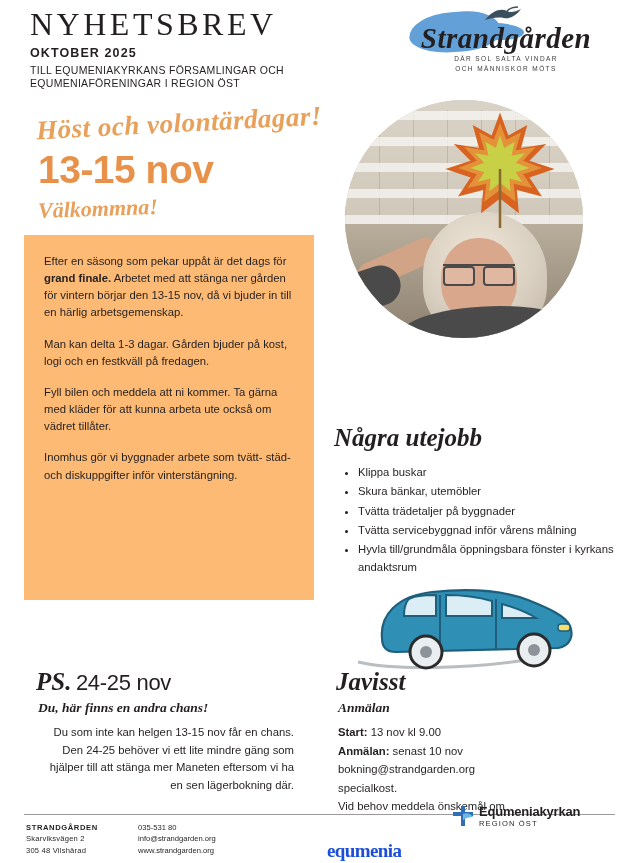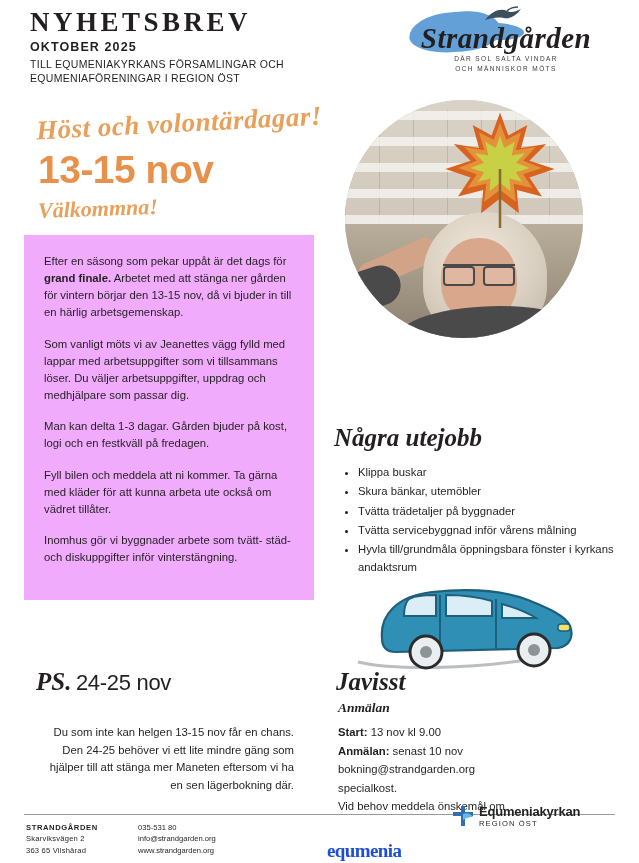--- a/index.html
+++ b/index.html
@@ -21,23 +21,23 @@
 
   
   .masthead {
     position: absolute;
     left: 30px;
     top: 8px;
     width: 330px;
   }
   .nyhetsbrev {
     font-family: "Liberation Serif", serif;
-    font-size: 27px;
+    font-size: 32px;
     letter-spacing: 3.5px;
-    font-weight: 700;
+    font-weight: 400;
     color: #231f20;
     line-height: 1.05;
   }
   .okt {
     font-size: 12.5px;
     letter-spacing: 1.1px;
     font-weight: 700;
     margin-top: 4px;
     color: #231f20;
   }
@@ -239,21 +239,21 @@
     width: 126px; height: 126px;
   }
 
   
   .bluebox {
     position: absolute;
     left: 24px;
     top: 235px;
     width: 290px;
     height: 365px;
-    background: #f0abfc;
+    background: #fdba74;
     padding: 18px 20px 12px 20px;
     box-sizing: border-box;
   }
   .bluebox p {
     margin: 0 0 14px 0;
     font-size: 11.3px;
     line-height: 1.52;
     color: #231f20;
   }
   .bluebox b { font-weight: 700; }
@@ -471,21 +471,20 @@
         <path d="M60 8 L68 30 L86 20 L80 42 L104 38 L88 54 L112 62 L88 70 L100 88 L76 82 L78 104 L60 90 L42 104 L44 82 L20 88 L32 70 L8 62 L32 54 L16 38 L40 42 L34 20 L52 30 Z" fill="#d8621f"></path>
         <path d="M60 18 L66 34 L80 27 L75 44 L94 41 L82 54 L100 61 L82 67 L91 80 L73 76 L75 93 L60 82 L45 93 L47 76 L29 80 L38 67 L20 61 L38 54 L26 41 L45 44 L40 27 L54 34 Z" fill="#e4923a"></path>
         <path d="M60 30 L64 42 L74 36 L71 49 L84 47 L75 56 L88 61 L75 65 L81 74 L69 71 L70 83 L60 75 L50 83 L51 71 L39 74 L45 65 L32 61 L45 56 L36 47 L49 49 L46 36 L56 42 Z" fill="#c8d046"></path>
         <path d="M60 62 L60 118" stroke="#8a6a30" stroke-width="2.4" fill="none"></path>
       </g>
     </svg>
   </div>
 
   <div class="bluebox">
     <p><span>Efter en säsong som pekar uppåt är det dags för </span><b>grand finale.</b><span> Arbetet med att stänga ner gården för vintern börjar den 13-15 nov, då vi bjuder in till en härlig arbetsgemenskap.</span></p>
-    <p>Som vanligt möts vi av Jeanettes vägg fylld med lappar med arbetsuppgifter som vi tillsammans löser. Du väljer arbetsuppgifter, uppdrag och medhjälpare som passar dig.</p>
     <p>Man kan delta 1-3 dagar. Gården bjuder på kost, logi och en festkväll på fredagen.</p>
     <p>Fyll bilen och meddela att ni kommer. Ta gärna med kläder för att kunna arbeta ute också om vädret tillåter.</p>
     <p>Inomhus gör vi byggnader arbete som tvätt- städ- och diskuppgifter inför vinterstängning.</p>
   </div>
 
   <div class="h-script utejobb-h">Några utejobb</div>
   <ul class="utelist">
     <li>Klippa buskar</li>
     <li>Skura bänkar, utemöbler</li>
     <li>Tvätta trädetaljer på byggnader</li>
@@ -505,37 +504,38 @@
     <circle cx="74" cy="86" r="6" fill="#8c949a"></circle>
     <circle cx="182" cy="84" r="16" fill="#e9eef0" stroke="#2b2b2b" stroke-width="3"></circle>
     <circle cx="182" cy="84" r="6" fill="#8c949a"></circle>
     <rect x="206" y="58" width="12" height="7" rx="3" fill="#f4e06a" stroke="#1d5f7d" stroke-width="1.5"></rect>
   </svg>
 
   <div class="ps-h">
     <span class="ps-ps">PS.</span>
     <span class="ps-date">24-25 nov</span>
   </div>
+  <div class="ps-sub">Du, här finns en andra chans!</div>
   <p class="ps-body">Du som inte kan helgen 13-15 nov får en chans. Den 24-25 behöver vi ett lite mindre gäng som hjälper till att stänga mer Maneten eftersom vi ha en sen lägerbokning där.</p>
 
   <div class="h-script jav-h">Javisst</div>
   <div class="jav-sub">Anmälan</div>
   <div class="jav-body">
     <div><b>Start:</b><span> 13 nov kl 9.00</span></div>
     <div><b>Anmälan:</b><span> senast 10 nov</span></div>
     <div>bokning@strandgarden.org</div>
     <div>specialkost.</div>
     <div>Vid behov meddela önskemål om</div>
   </div>
 
   <div class="foot-rule"></div>
   <div class="foot-col1">
     <div class="name">STRANDGÅRDEN</div>
     <div>Skarviksvägen 2</div>
-    <div>363 65 Vilshärad</div>
+    <div>305 48 Vilshärad</div>
   </div>
   <div class="foot-col2">
     <div>035-531 80</div>
     <div>info@strandgarden.org</div>
     <div>www.strandgarden.org</div>
   </div>
   <div class="equmenia">equmenia</div>
   <div class="ekk">
     <svg class="ekk-cross" viewBox="0 0 22 22">
       <rect x="9" y="1" width="4" height="20" fill="#2f6fb5"></rect>

